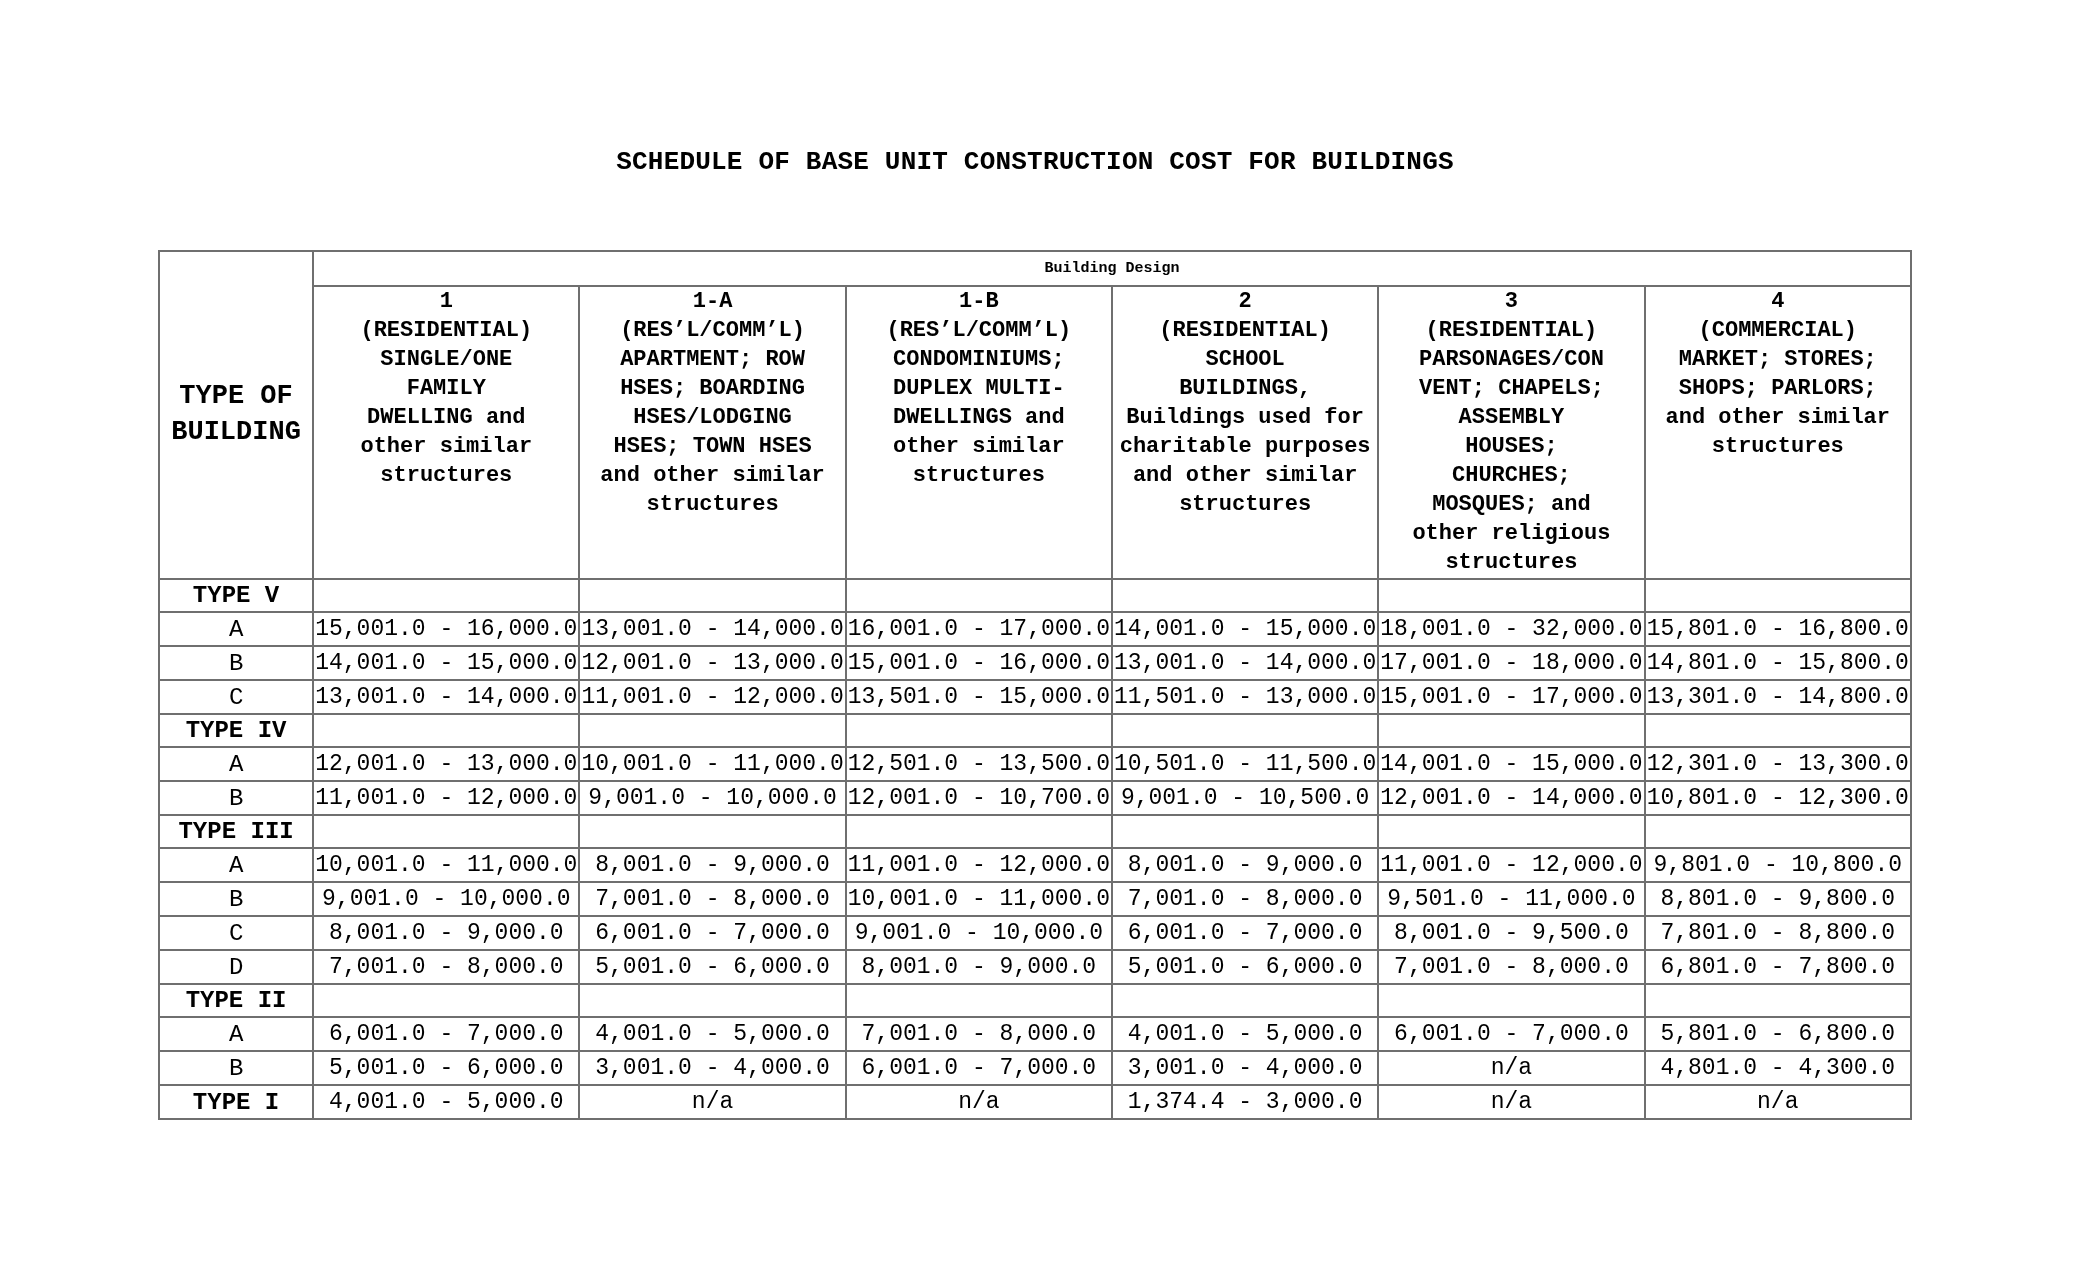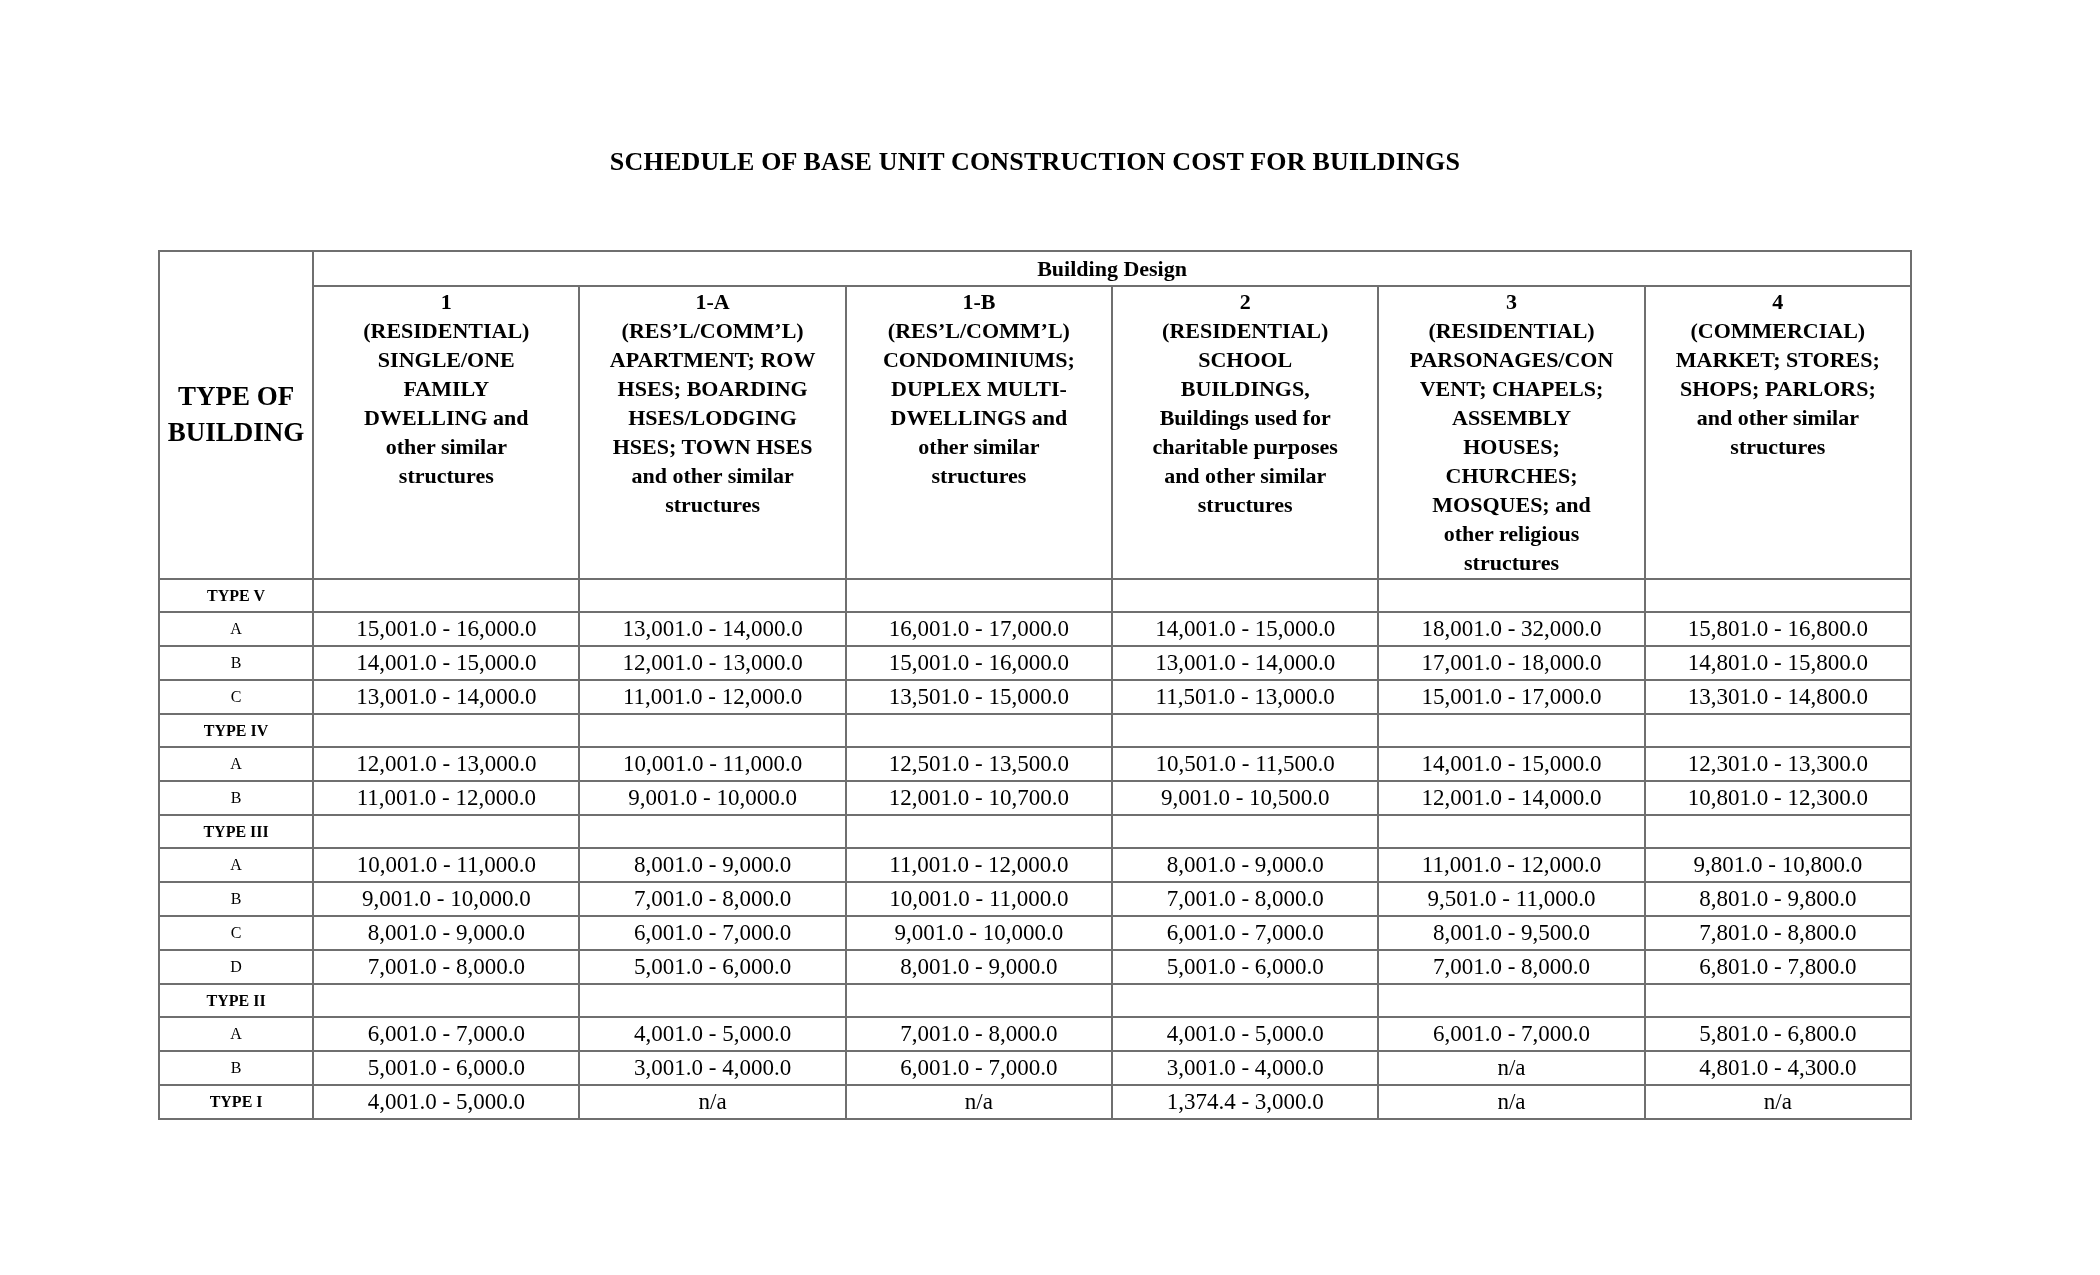--- a/index.html
+++ b/index.html
@@ -1,35 +1,35 @@
 <!DOCTYPE html>
 <html><head>
 <meta charset="utf-8">
 <style>
   html,body{margin:0;padding:0;background:#ffffff;}
   body{width:2100px;height:1275px;overflow:hidden;}
   .page{position:relative;width:2100px;height:1275px;background:#ffffff;color:#000;
-        font-family:Liberation Serif, serif;}
+        font-family:Liberation Mono, monospace;}
   .doc-title,.doc-subtitle{position:absolute;left:158px;width:1754px;text-align:center;
         font-weight:bold;font-size:26px;white-space:nowrap;letter-spacing:0.2px;}
   .doc-title{top:147px;}
   .doc-subtitle{top:197px;}
   table.schedule{position:absolute;left:158px;top:250px;width:1754px;
         border-collapse:collapse;table-layout:fixed;}
   table.schedule td{border:2px solid #6f6f6f;text-align:center;padding:0;overflow:hidden;}
-  td.group{font-weight:bold;font-size:22px;vertical-align:middle;margin-left:20px;}
+  td.group{font-weight:bold;font-size:15px;vertical-align:middle;margin-left:20px;}
   tr.group-row{height:35px;}
   td.corner{font-weight:bold;font-size:27px;vertical-align:middle;
         white-space:pre-line;line-height:1.32;}
   tr.colhead-row{height:293px;}
   td.colhead{vertical-align:top;font-weight:bold;font-size:22px;line-height:29px;
         white-space:pre-line;padding-top:2px;}
   tr.sec{height:33px;}
   tr.datarow{height:34px;}
-  td.lbl{font-size:16px;vertical-align:middle;}
+  td.lbl{font-size:24px;vertical-align:middle;}
   td.lbl.b{font-weight:bold;}
   td.val{font-size:23px;vertical-align:middle;}
 </style>
 </head>
 <body>
 
 <div class="page">
   <div class="doc-title">SCHEDULE OF BASE UNIT CONSTRUCTION COST FOR BUILDINGS</div>
 
   <table class="schedule">

